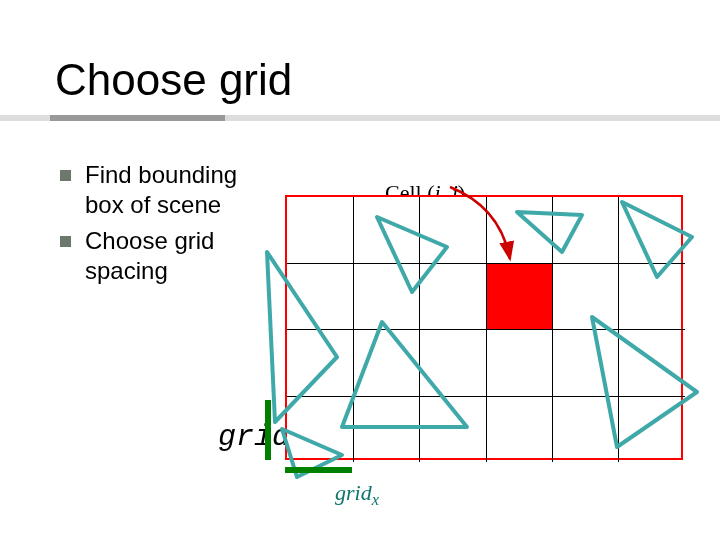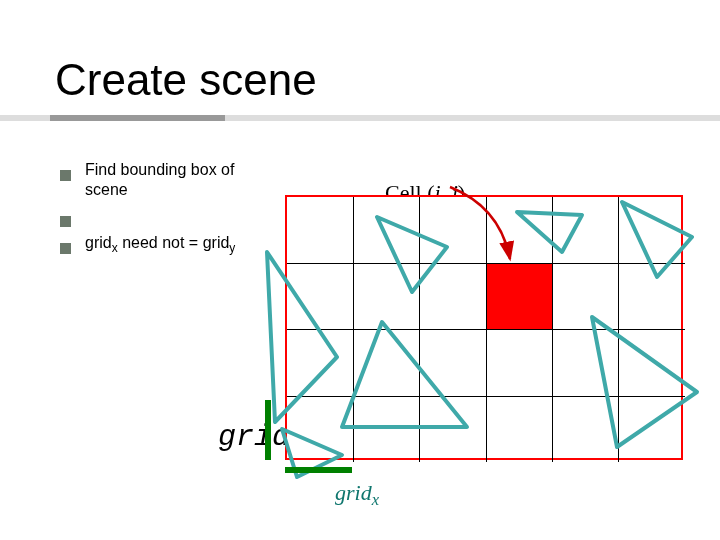--- a/index.html
+++ b/index.html
@@ -27,21 +27,21 @@
     background: linear-gradient(to right,
       #dddddd 0px, #dddddd 50px,
       #999999 50px, #999999 225px,
       #dddddd 225px, #dddddd 720px);
   }
   .bullets {
     position: absolute;
     top: 160px;
     left: 60px;
     width: 190px;
-    font-size: 16px;
+    font-size: 24px;
     color: #000;
     line-height: 1.25;
   }
   .bullet-row { display: flex; margin-bottom: 6px; }
   .bullet-square {
     width: 11px;
     height: 11px;
     background: #6b786b;
     margin-top: 10px;
     margin-right: 14px;
@@ -132,36 +132,31 @@
     top: -8px;
     left: 155px;
     width: 100px;
     height: 90px;
     overflow: visible;
   }
 </style>
 </head>
 <body>
 
-<div class="title">Create scene</div>
+<div class="title">Choose grid</div>
 <div class="title-underline"></div>
 
 <div class="bullets">
   <div class="bullet-row">
     <div class="bullet-square"></div>
     <div class="bullet-text">Find bounding box of scene</div>
   </div>
   <div class="bullet-row">
     <div class="bullet-square"></div>
-  </div>
-  <div class="bullet-row">
-    <div class="bullet-square"></div>
-    <div class="bullet-text">
-      <span>grid</span><span class="sub">x</span><span> need not = grid</span><span class="sub">y</span>
-    </div>
+    <div class="bullet-text">Choose grid spacing</div>
   </div>
 </div>
 
 <div class="gridy-label">
   <span>grid</span><span class="sub">y</span>
 </div>
 <div class="gridx-label">
   <span>grid</span><span class="sub">x</span>
 </div>
 

